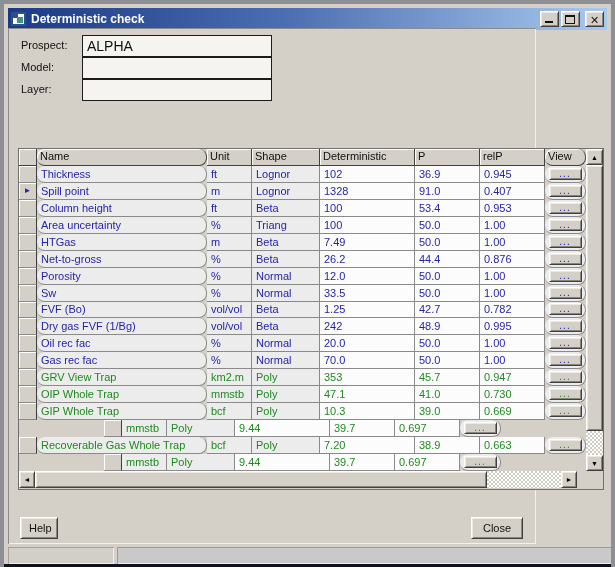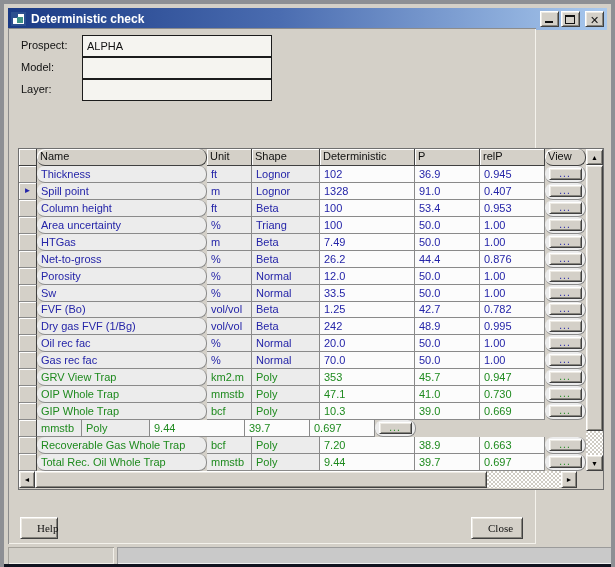--- a/index.html
+++ b/index.html
@@ -21,29 +21,29 @@
   .winbtn.close{margin-left:3px;}
   .glyph-min{position:absolute;left:4px;bottom:3px;width:8px;height:2px;background:#111;}
   .glyph-max{position:absolute;left:3px;top:3px;width:10px;height:9px;border:1px solid #111;border-top-width:2px;}
   .glyph-x{font-size:11px;font-weight:bold;color:#111;line-height:14px;}
   
   .client{position:absolute;left:4px;top:24px;width:528px;height:516px;background:var(--window_face,#d4d0c8);
     box-shadow:inset 1px 1px 0 #8c8c8c, inset -1px -1px 0 #f4f2ec;}
   
   .form-label{position:absolute;left:13px;font-size:11px;color:#111;}
   .form-input{position:absolute;left:74px;width:190px;height:22px;border:1px solid #1c1c1c;background:#f5f4f0;
-    font-size:11px;font-family:inherit;padding:2px 4px;color:#111;outline:none;}
+    font-size:14px;font-family:inherit;padding:2px 4px;color:#111;outline:none;}
   
   .table-wrap{position:absolute;left:10px;top:120px;width:586px;height:342px;border:1px solid #6f6f6f;background:var(--window_face,#d4d0c8);}
   .table-top{display:flex;height:322px;}
   .grid{width:567px;display:flex;flex-direction:column;}
   .thead{display:flex;height:17px;flex:0 0 auto;}
   .th{background:var(--window_face,#d4d0c8);border-right:1px solid #404040;border-bottom:1px solid #404040;
     box-shadow:inset 1px 1px 0 #fff;font-size:11px;color:#111;padding:1px 0 0 3px;white-space:nowrap;overflow:hidden;}
-  .tbody{flex:1 1 auto;display:flex;flex-direction:column;}
+  .tbody{flex:1 1 auto;display:flex;flex-direction:column;align-items:center;}
   .tr{display:flex;flex:1 1 auto;min-height:0;}
   .td{border-right:1px solid #8a8a8a;border-bottom:1px solid #8a8a8a;font-size:11px;
     padding:0 0 0 4px;white-space:nowrap;overflow:hidden;display:flex;align-items:center;}
   .td.marker{background:var(--window_face,#d4d0c8);border-right:1px solid #404040;box-shadow:inset 1px 1px 0 #fff;
     padding:0;justify-content:center;font-size:8px;color:#000;}
   .td.ro{background:var(--readonly_cell,#ececec);}
   .td.ed{background:var(--editable_cell,#fcfcfc);}
   .td.view{background:var(--readonly_cell,#ececec);padding:0;justify-content:center;}
   .input-row .td{color:var(--parameter_text,#2424a8);}
   .result-row .td{color:var(--result_text,#1e8a1e);}
@@ -71,21 +71,21 @@
   .vscroll .checker{flex:1 1 auto;}
   .table-bottom{display:flex;height:17px;}
   .hscroll{width:558px;display:flex;}
   .hscroll .sb-btn{width:16px;}
   .hscroll .sb-thumb{width:452px;}
   .hscroll .checker{flex:1 1 auto;}
   .corner{flex:1 1 auto;background:var(--window_face,#d4d0c8);}
   
   .push-btn{position:absolute;height:22px;font-size:11px;color:#111;cursor:default;
     background:var(--window_face,#d4d0c8);border:1px solid;border-color:#ffffff #404040 #404040 #ffffff;
-    box-shadow:inset 1px 1px 0 #ece9e2, inset -1px -1px 0 #87857e;font-family:Liberation Serif, serif;padding:0 16px;}
+    box-shadow:inset 1px 1px 0 #ece9e2, inset -1px -1px 0 #87857e;font-family:Liberation Sans, sans-serif;padding:0 8px;}
   .help-btn{left:12px;top:489px;width:38px;}
   .close-btn{right:13px;top:489px;width:52px;}
   
   .statusbar{position:absolute;left:4px;top:543px;width:607px;height:17px;display:flex;gap:3px;}
   .status-seg1{width:106px;background:#d2cfc8;box-shadow:inset 1px 1px 0 #a5a29b, inset -1px -1px 0 #f2f0ea;}
   .status-seg2{flex:1 1 auto;background:#c9c9c9;box-shadow:inset 1px 1px 0 #9b9b9b, inset -1px -1px 0 #efefef;}
   .bottomstrip{position:absolute;left:0;top:560px;width:615px;height:7px;background:#10131f;}
 </style>
 </head>
 <body>
@@ -327,21 +327,20 @@
     <div class="td ro c-shape">Poly</div>
     <div class="td ed c-det">7.20</div>
     <div class="td ed c-p">38.9</div>
     <div class="td ed c-relp">0.663</div>
     <div class="td view c-view">
       <button class="view-btn"><span class="dots">...</span></button>
     </div>
   </div>
               <div class="tr result-row">
     <div class="td marker c-marker"></div>
-    <div class="td ro c-name">Total Rec. Oil Whole Trap</div>
     <div class="td ro c-unit">mmstb</div>
     <div class="td ro c-shape">Poly</div>
     <div class="td ed c-det">9.44</div>
     <div class="td ed c-p">39.7</div>
     <div class="td ed c-relp">0.697</div>
     <div class="td view c-view">
       <button class="view-btn"><span class="dots">...</span></button>
     </div>
   </div>
             </div>

